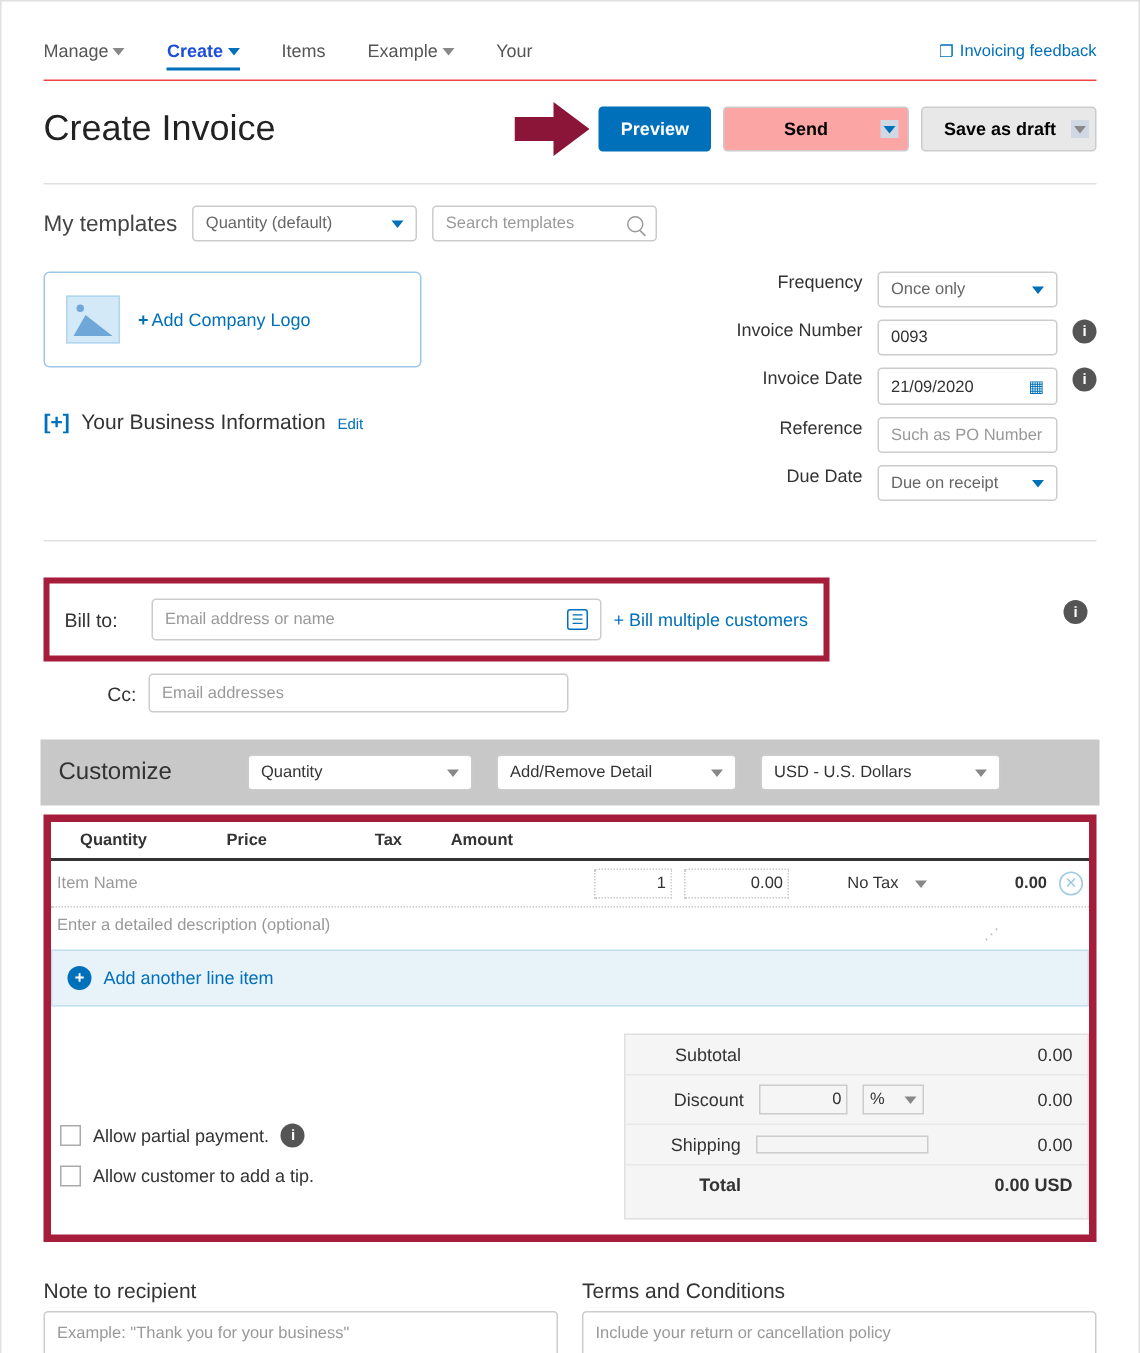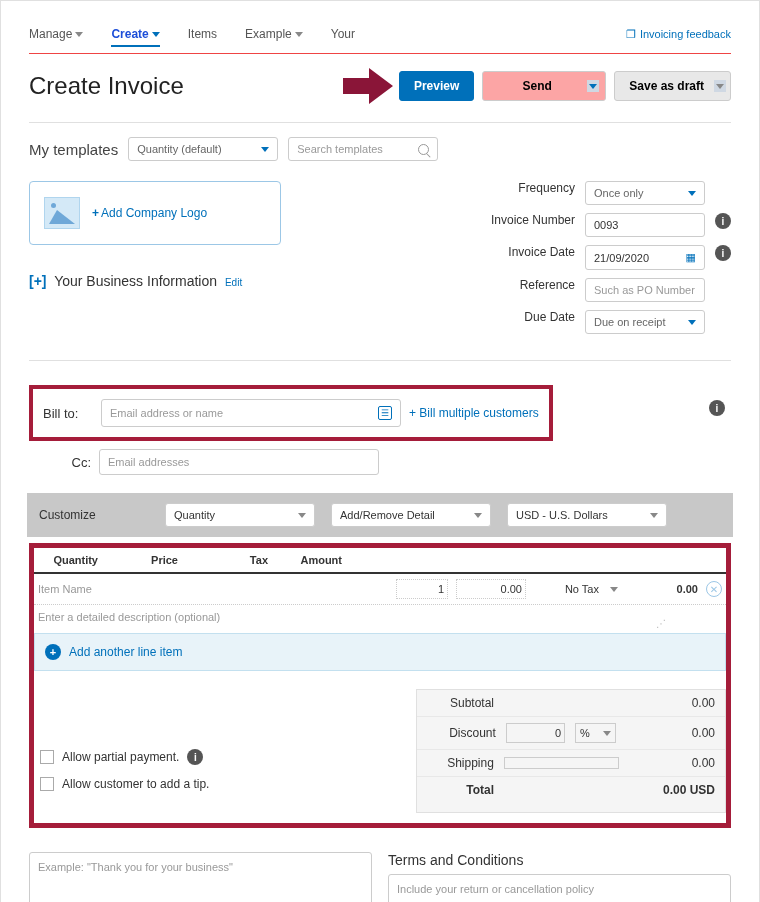--- a/index.html
+++ b/index.html
@@ -60,21 +60,21 @@
 .billto-input{flex:0 0 300px;border:1px solid #ccc;border-radius:3px;padding:6px 8px;font-size:11px;color:#999;display:flex;justify-content:space-between;align-items:center;}
 .contact-icon{width:14px;height:14px;border:1px solid #0070ba;border-radius:2px;display:flex;align-items:center;justify-content:center;color:#0070ba;font-size:9px;}
 .bill-multi{color:#0070ba;font-size:12px;cursor:pointer;}
 .billto-info{margin-left:auto;margin-right:6px;}
 
 .cc-row{display:flex;align-items:center;gap:8px;margin-top:8px;margin-bottom:18px;}
 .cc-row .clbl{width:62px;text-align:right;font-size:13px;}
 .cc-input{width:280px;border:1px solid #ccc;border-radius:3px;padding:6px 8px;font-size:11px;color:#999;}
 
 .customize-bar{background:#c8c8c8;padding:10px 12px;display:flex;align-items:center;gap:16px;margin:0 -2px;}
-.customize-bar .clbl2{font-size:12px;color:#333;width:110px;}
+.customize-bar .clbl2{font-size:16px;color:#333;width:110px;}
 .cust-sel{background:#fff;border:1px solid #ccc;border-radius:3px;padding:5px 8px;font-size:11px;display:flex;justify-content:space-between;align-items:center;cursor:pointer;}
 .csel1{width:150px;} .csel2{width:160px;} .csel3{width:160px;}
 
 .items-block{border:5px solid #a51d3a;margin-top:6px;padding-bottom:10px;}
 .items-header{display:flex;border-bottom:2px solid #333;font-size:11px;font-weight:bold;padding:6px 4px;}
 .col-desc{flex:1;padding-left:2px;}
 .col-qty{width:60px;text-align:right;}
 .col-price{width:80px;text-align:right;}
 .col-tax{width:90px;text-align:right;}
 .col-amt{width:80px;text-align:right;padding-right:6px;}
@@ -320,20 +320,21 @@
           <span class="tlbl">Total</span>
           <span style="width:120px;"></span>
           <span class="tval">0.00 USD</span>
         </div>
       </div>
     </div>
   </div>
 
   <div class="bottom-notes">
     <div class="note-col">
+      <div class="ntitle">Note to recipient</div>
       <div class="note-box">Example: "Thank you for your business"</div>
 
     </div>
     <div class="note-col">
       <div class="ntitle">Terms and Conditions</div>
       <div class="note-box">Include your return or cancellation policy</div>
 
     </div>
   </div>
 </div>

